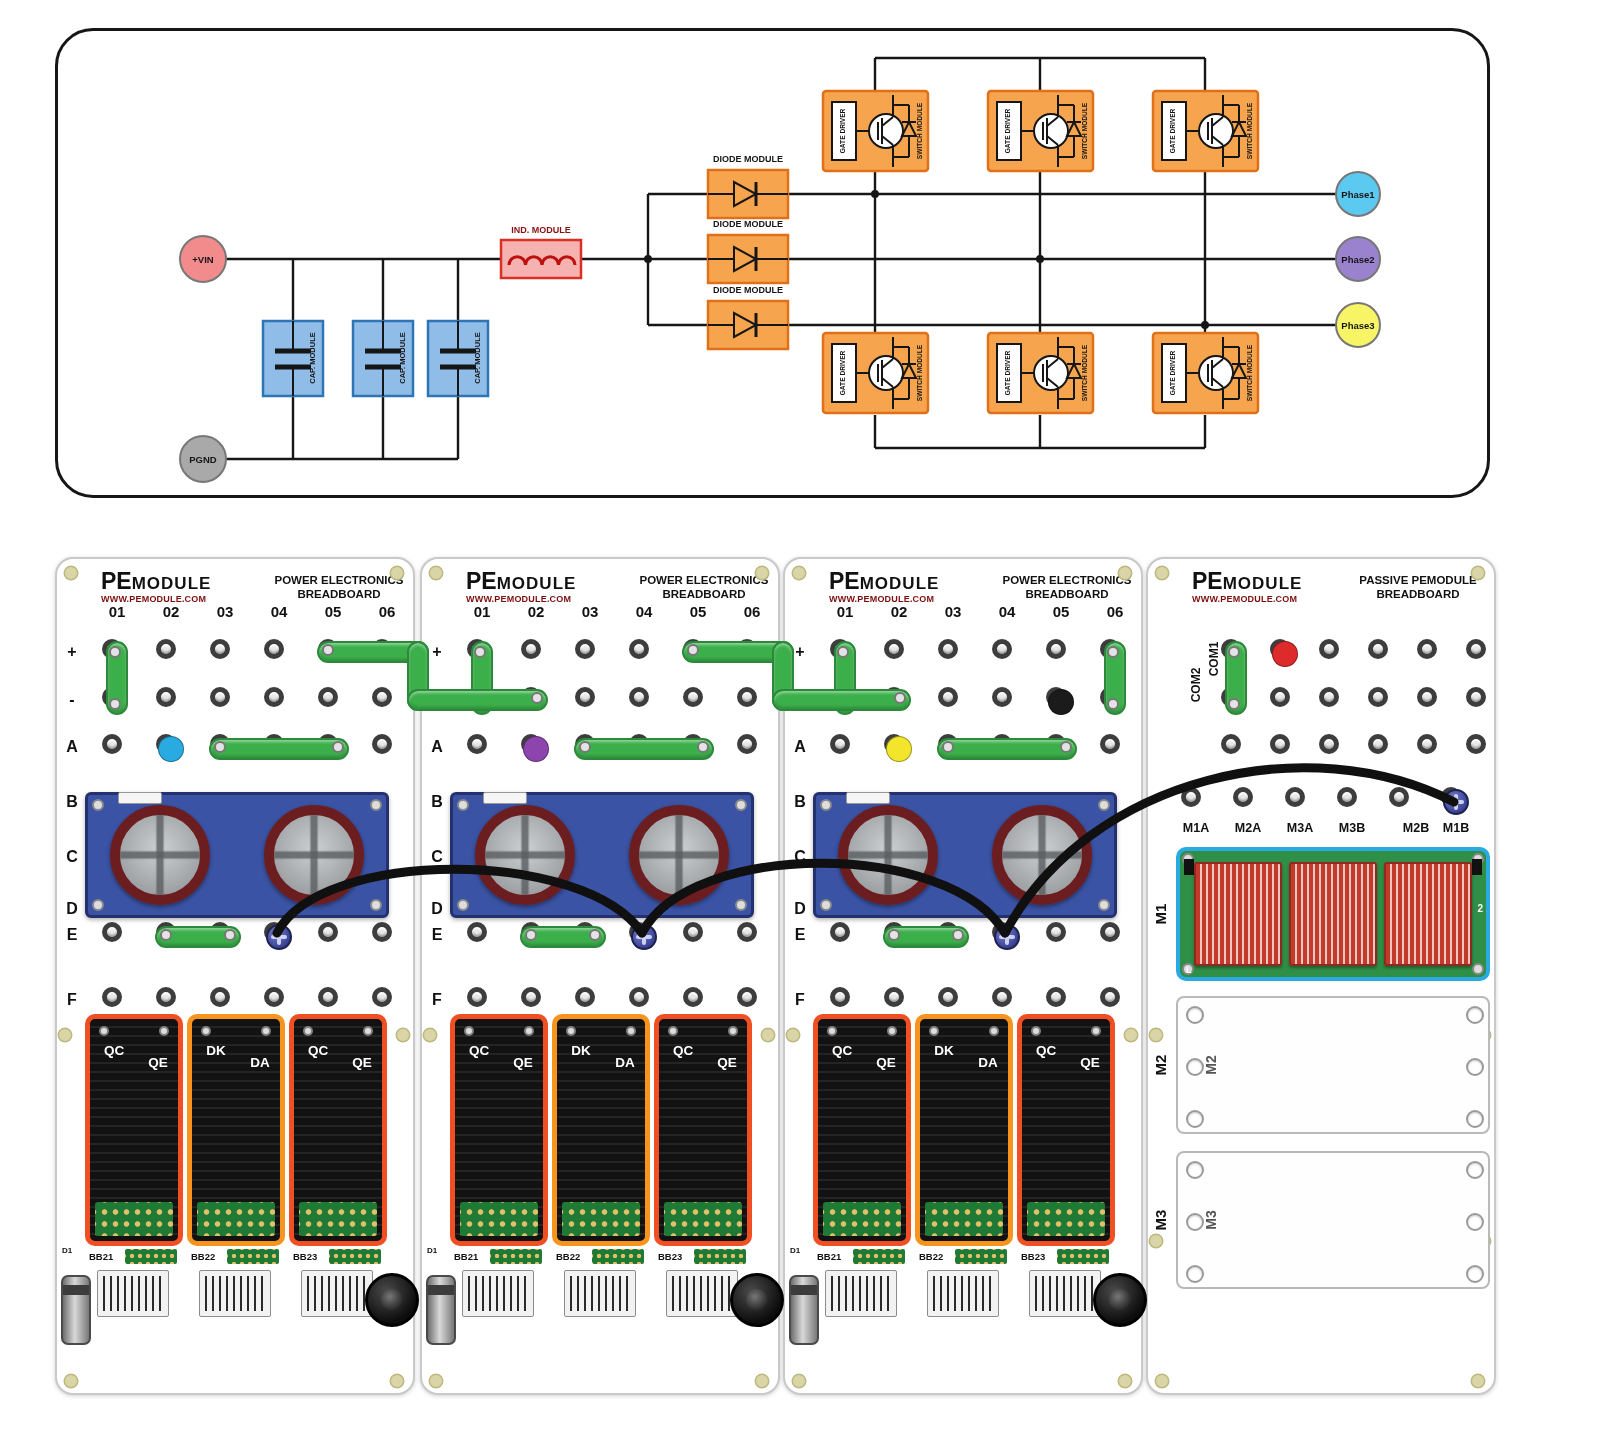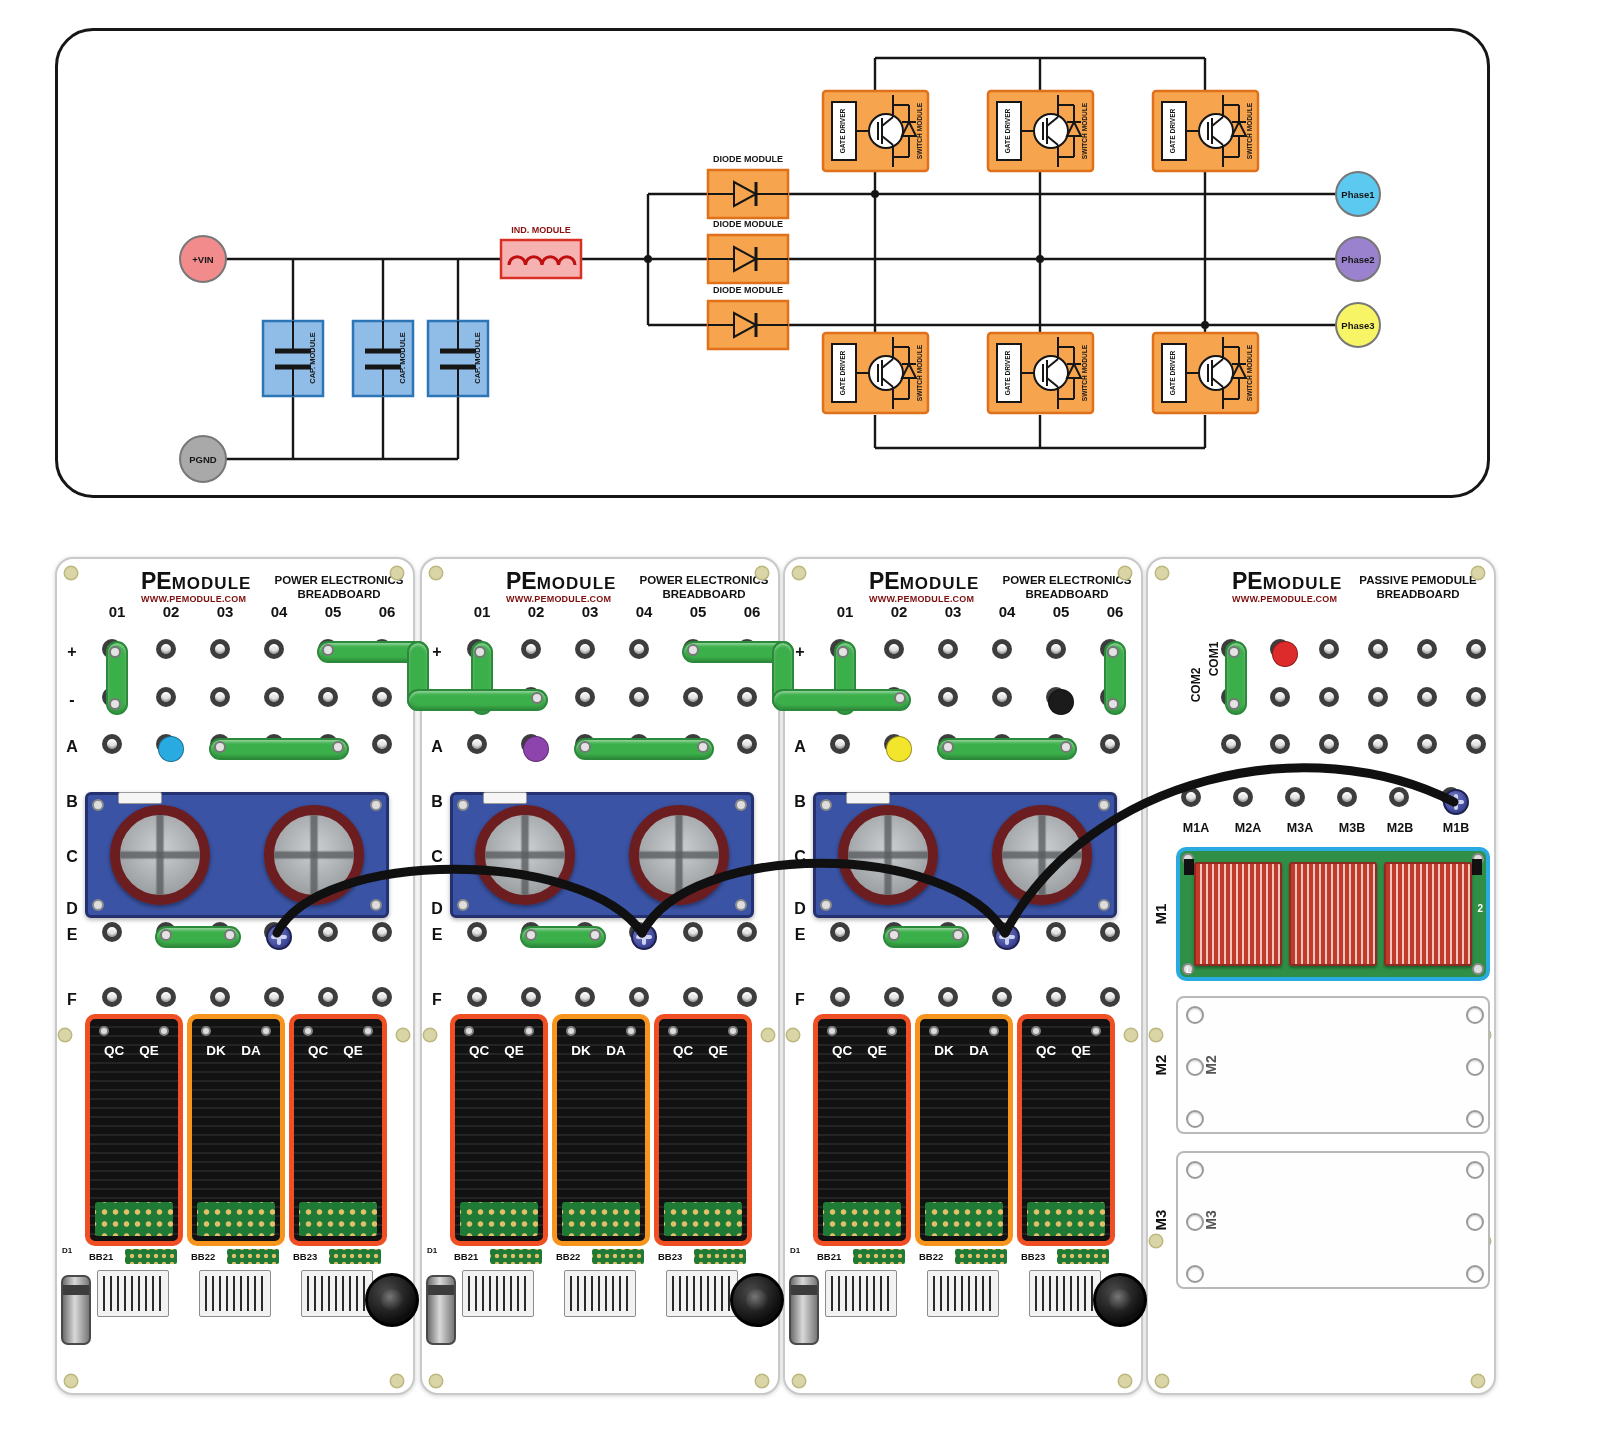--- a/index.html
+++ b/index.html
@@ -27,21 +27,21 @@
 
 
 .panel { position:absolute; top:557px; height:838px; background:#fff;
          border:2px solid #c9c9c9; border-radius:18px;
          box-shadow:0 1px 4px rgba(0,0,0,.18); }
 .panel.power { width:360px; }
 .panel.passive { left:1146px; width:350px; }
 .pscrew { position:absolute; width:6px; height:6px; background:#9c9c9c;
           border:6px solid #d9d5a6; border-radius:50%;
           box-shadow:0 0 0 1.5px #bdb87f; z-index:2; }
-.logo { position:absolute; left:44px; top:12px; z-index:1;margin-left:40px; }
+.logo { position:absolute; left:44px; top:12px; z-index:1; }
 .logo .l1 { line-height:20px; white-space:nowrap; }
 .logo .pe { font-size:23px; font-weight:900; }
 .logo .rest { font-size:17px; font-weight:900; letter-spacing:1px; }
 .logo .url { font-size:9px; font-weight:700; color:#7d0d0d; letter-spacing:.2px; }
 .ptitle { position:absolute; left:208px; top:14px; width:148px; text-align:center;
           font-size:11.5px; font-weight:800; line-height:14px; z-index:1; }
 .panel.passive .ptitle { left:196px; }
 .collabel { position:absolute; top:44px; width:32px; margin-left:-16px;
             text-align:center; font-size:15px; font-weight:800; }
 .rowlabel { position:absolute; left:4px; width:22px; text-align:center;
@@ -86,21 +86,21 @@
 
 .bmod { position:absolute; top:455px; width:98px; height:232px;
         border:5px solid #F04E23; border-radius:10px; z-index:2;
         background:repeating-linear-gradient(180deg, #121212 0 7px, #242424 7px 9px); }
 .bmod.alt { border-color:#F7941D; }
 .bmod .mscrew { position:absolute; top:7px; width:10px; height:10px; border-radius:50%;
                 background:#ddd; border:2px solid #808080; }
 .mscrew.l{left:9px;} .mscrew.r{right:9px;}
 .mlabel { position:absolute; top:24px; width:40px; text-align:center;
           font-size:13.5px; font-weight:800; color:#fff; }
-.mlabel.l{left:4px;} .mlabel.r{right:9px;}
+.mlabel.l{left:4px;} .mlabel.r{right:0;margin-top:12px;}
 .padrow { position:absolute; left:5px; right:5px; bottom:5px; height:34px;
           background-color:#1F7A36; border-radius:3px;
           background-image:radial-gradient(circle, #E2C069 2.3px, rgba(0,0,0,0) 3.2px);
           background-size:11px 12px; background-position:4px 4px; }
 .bbtag { position:absolute; top:692px; font-size:9.5px; font-weight:700; z-index:1; }
 .padstrip { position:absolute; top:690px; width:52px; height:15px;
             background-color:#1F7A36; border-radius:2px;
             background-image:radial-gradient(circle,#E2C069 1.8px, rgba(0,0,0,0) 2.6px);
             background-size:8px 8px; background-position:3px 3px; z-index:1; }
 .pinblock { position:absolute; top:711px; width:72px; height:47px; background:#f2f2f2;
@@ -776,21 +776,21 @@
   <div class="jumper v" style="left:77px;top:82px;width:22px;height:74px">
     <span class="jend t"></span>
     <span class="jend b"></span>
   </div>
   <div class="dot" style="left: 124px; top: 82px; background: rgb(221, 42, 42); fill: rgb(221, 42, 42);"></div>
 
   <div class="mtxt" style="left:48px">M1A</div>
   <div class="mtxt" style="left:100px">M2A</div>
   <div class="mtxt" style="left:152px">M3A</div>
   <div class="mtxt" style="left:204px">M3B</div>
-  <div class="mtxt" style="left:252px">M2B</div>
+  <div class="mtxt" style="left:268px">M2B</div>
   <div class="mtxt" style="left:308px">M1B</div>
 
   <div class="screw-blue" style="left:295px;top:230px"></div>
 
   <div class="edge-label" style="left:-8px;top:347px">M1</div>
   <div class="m1mod">
     <div class="cscrew" style="left:2px;top:2px"></div>
     <div class="cscrew" style="right:2px;top:2px"></div>
     <div class="cscrew" style="left:2px;bottom:2px"></div>
     <div class="cscrew" style="right:2px;bottom:2px"></div>

